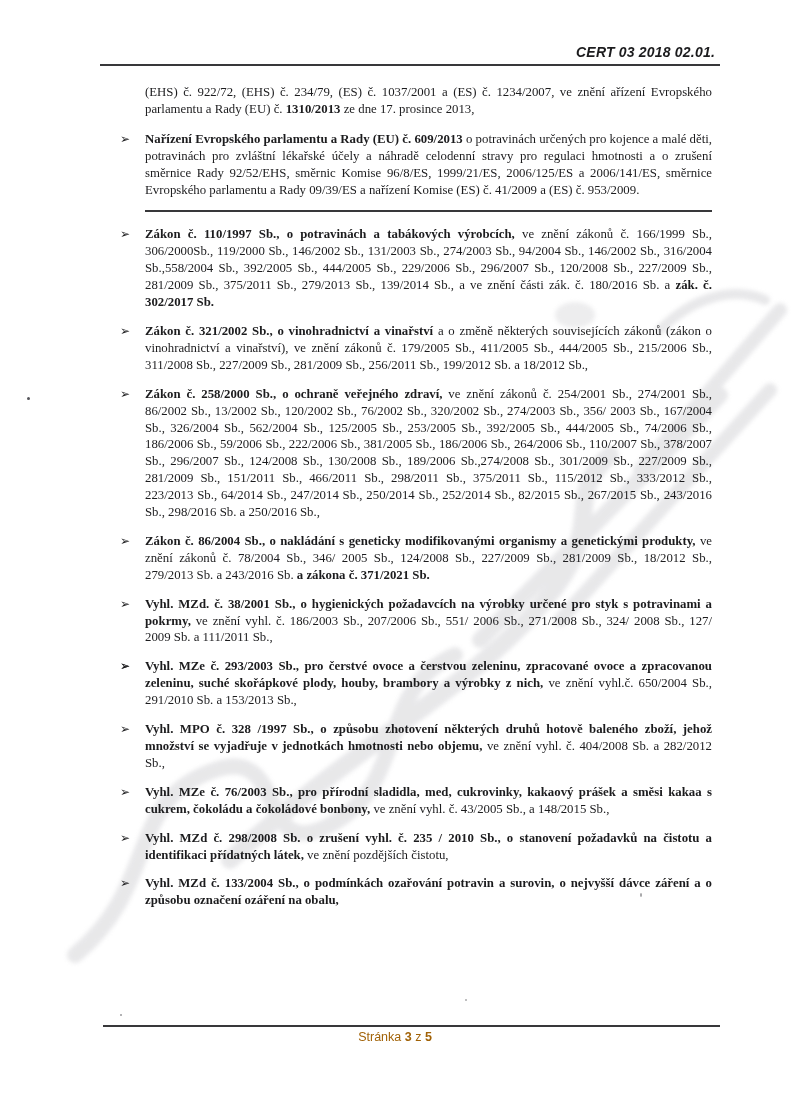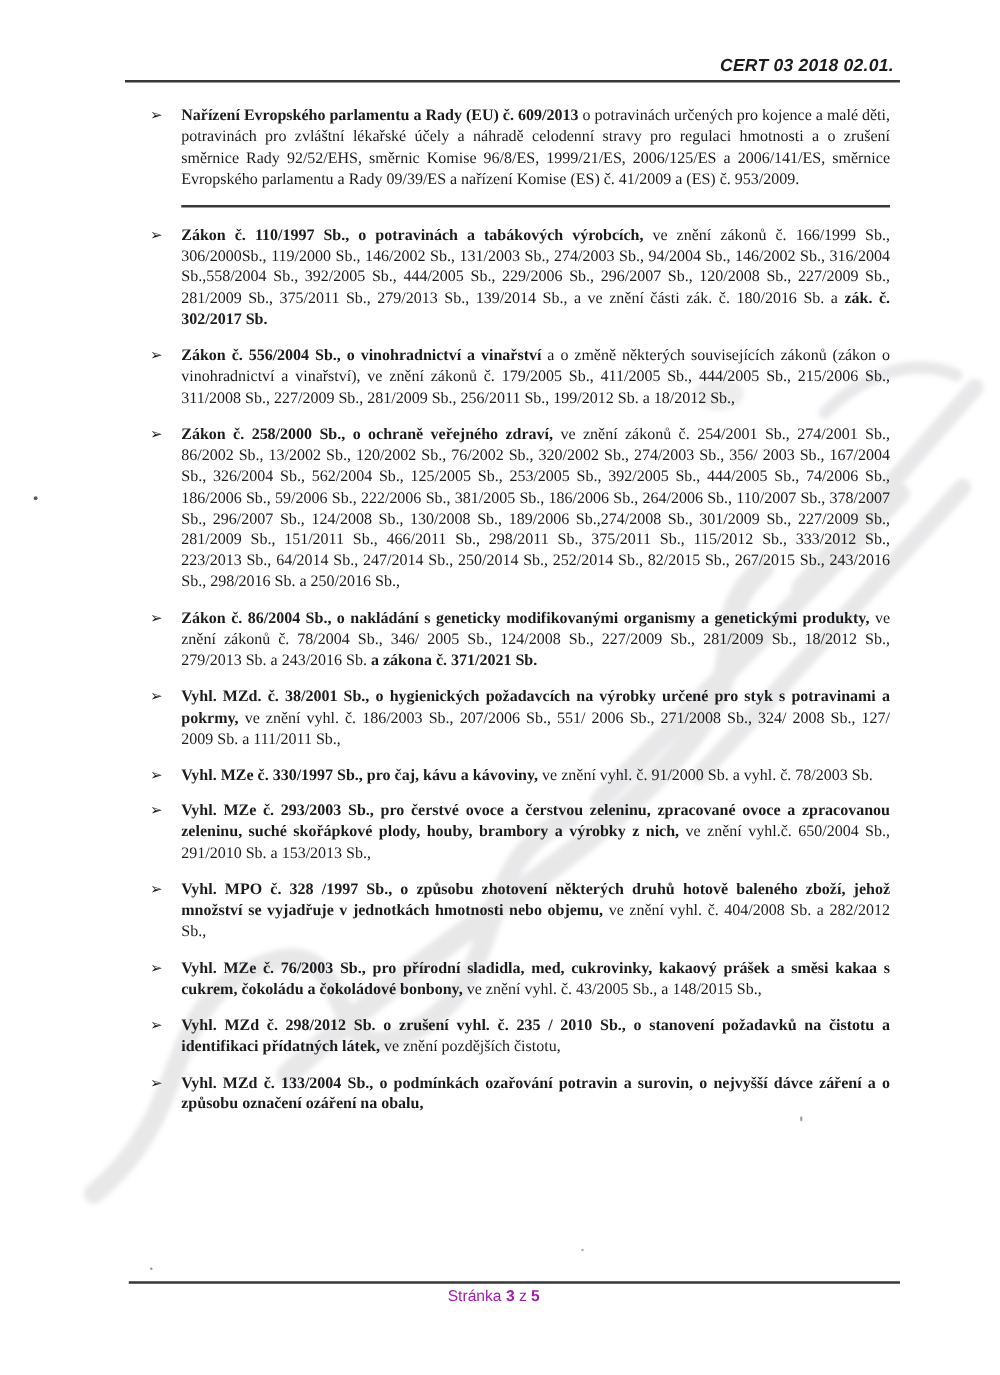--- a/index.html
+++ b/index.html
@@ -56,21 +56,21 @@
 
   
   .footer-rule{
     position:absolute;top:1025px;left:103px;width:617px;
     border-top:2px solid var(--rule);height:0;
   }
   .footer-text{
     position:absolute;top:1030px;left:0;width:790px;
     text-align:center;
     font-family:"Liberation Sans", sans-serif;
-    font-size:12.5px;color:#a21caf;
+    font-size:12.5px;color:#a16207;
   }
   .footer-text b{font-weight:bold;}
 
   
   .speck{position:absolute;background:#55555a;border-radius:50%;}
   .sp1{left:27px;top:397px;width:3px;height:3px;}
   .sp2{left:120px;top:1014px;width:2px;height:2px;opacity:.6;}
   .sp3{left:640px;top:893px;width:2px;height:4px;opacity:.55;}
   .sp4{left:465px;top:999px;width:2px;height:2px;opacity:.5;}
 </style>
@@ -91,76 +91,78 @@
         <ellipse cx="575" cy="315" rx="20" ry="13" fill="var(--watermark)" stroke="none" opacity="0.8"></ellipse>
       </g>
     </svg>
   </div>
 
   <div class="doc-code">CERT 03 2018 02.01.</div>
   <div class="header-rule"></div>
 
   <div class="content">
 
+    <div class="para intro">
+      <span><span>(EHS) č. 922/72, (EHS) č. 234/79, (ES) č. 1037/2001 a (ES) č. 1234/2007, ve znění ařízení Evropského parlamentu a Rady (EU) č. </span><b>1310/2013</b><span> ze dne 17. prosince 2013,</span></span>
+    </div>
 
     <div class="para">
       <span class="marker">➢</span>
       <span><b>Nařízení Evropského parlamentu a Rady (EU) č. 609/2013</b><span> o potravinách určených pro kojence a malé děti, potravinách pro zvláštní lékařské účely a náhradě celodenní stravy pro regulaci hmotnosti a o zrušení směrnice Rady 92/52/EHS, směrnic Komise 96/8/ES, 1999/21/ES, 2006/125/ES a 2006/141/ES, směrnice Evropského parlamentu a Rady 09/39/ES a nařízení Komise (ES) č. 41/2009 a (ES) č. 953/2009.</span></span>
     </div>
 
     <div class="separator"></div>
 
     <div class="para">
       <span class="marker">➢</span>
       <span><b>Zákon č. 110/1997 Sb., o potravinách a tabákových výrobcích,</b><span> ve znění zákonů č. 166/1999 Sb., 306/2000Sb., 119/2000 Sb., 146/2002 Sb., 131/2003 Sb., 274/2003 Sb., 94/2004 Sb., 146/2002 Sb., 316/2004 Sb.,558/2004 Sb., 392/2005 Sb., 444/2005 Sb., 229/2006 Sb., 296/2007 Sb., 120/2008 Sb., 227/2009 Sb., 281/2009 Sb., 375/2011 Sb., 279/2013 Sb., 139/2014 Sb., a ve znění části zák. č. 180/2016 Sb. a </span><b>zák. č. 302/2017 Sb.</b></span>
     </div>
 
     <div class="para">
       <span class="marker">➢</span>
-      <span><b>Zákon č. 556/2004 Sb., o vinohradnictví a vinařství</b><span> a o změně některých souvisejících zákonů (zákon o vinohradnictví a vinařství), ve znění zákonů č. 179/2005 Sb., 411/2005 Sb., 444/2005 Sb., 215/2006 Sb., 311/2008 Sb., 227/2009 Sb., 281/2009 Sb., 256/2011 Sb., 199/2012 Sb. a 18/2012 Sb.,</span></span>
+      <span><b>Zákon č. 321/2002 Sb., o vinohradnictví a vinařství</b><span> a o změně některých souvisejících zákonů (zákon o vinohradnictví a vinařství), ve znění zákonů č. 179/2005 Sb., 411/2005 Sb., 444/2005 Sb., 215/2006 Sb., 311/2008 Sb., 227/2009 Sb., 281/2009 Sb., 256/2011 Sb., 199/2012 Sb. a 18/2012 Sb.,</span></span>
     </div>
 
     <div class="para">
       <span class="marker">➢</span>
       <span><b>Zákon č. 258/2000 Sb., o ochraně veřejného zdraví,</b><span> ve znění zákonů č. 254/2001 Sb., 274/2001 Sb., 86/2002 Sb., 13/2002 Sb., 120/2002 Sb., 76/2002 Sb., 320/2002 Sb., 274/2003 Sb., 356/ 2003 Sb., 167/2004 Sb., 326/2004 Sb., 562/2004 Sb., 125/2005 Sb., 253/2005 Sb., 392/2005 Sb., 444/2005 Sb., 74/2006 Sb., 186/2006 Sb., 59/2006 Sb., 222/2006 Sb., 381/2005 Sb., 186/2006 Sb., 264/2006 Sb., 110/2007 Sb., 378/2007 Sb., 296/2007 Sb., 124/2008 Sb., 130/2008 Sb., 189/2006 Sb.,274/2008 Sb., 301/2009 Sb., 227/2009 Sb., 281/2009 Sb., 151/2011 Sb., 466/2011 Sb., 298/2011 Sb., 375/2011 Sb., 115/2012 Sb., 333/2012 Sb., 223/2013 Sb., 64/2014 Sb., 247/2014 Sb., 250/2014 Sb., 252/2014 Sb., 82/2015 Sb., 267/2015 Sb., 243/2016 Sb., 298/2016 Sb. a 250/2016 Sb.,</span></span>
     </div>
 
     <div class="para">
       <span class="marker">➢</span>
       <span><b>Zákon č. 86/2004 Sb., o nakládání s geneticky modifikovanými organismy a genetickými produkty,</b><span> ve znění zákonů č. 78/2004 Sb., 346/ 2005 Sb., 124/2008 Sb., 227/2009 Sb., 281/2009 Sb., 18/2012 Sb., 279/2013 Sb. a 243/2016 Sb. </span><b>a zákona č. 371/2021 Sb.</b></span>
     </div>
 
     <div class="para">
       <span class="marker">➢</span>
       <span><b>Vyhl. MZd. č. 38/2001 Sb., o hygienických požadavcích na výrobky určené pro styk s potravinami a pokrmy,</b><span> ve znění vyhl. č. 186/2003 Sb., 207/2006 Sb., 551/ 2006 Sb., 271/2008 Sb., 324/ 2008 Sb., 127/ 2009 Sb. a 111/2011 Sb.,</span></span>
     </div>
 
     <div class="para">
       <span class="marker">➢</span>
-      <span><b>Vyhl. MZe č. 330/1997 Sb., pro čaj, kávu a kávoviny,</b><span> ve znění vyhl. č. 91/2000 Sb. a vyhl. č. 78/2003 Sb.</span></span>
     </div>
 
     <div class="para">
       <span class="marker">➢</span>
       <span><b>Vyhl. MZe č. 293/2003 Sb., pro čerstvé ovoce a čerstvou zeleninu, zpracované ovoce a zpracovanou zeleninu, suché skořápkové plody, houby, brambory a výrobky z nich,</b><span> ve znění vyhl.č. 650/2004 Sb., 291/2010 Sb. a 153/2013 Sb.,</span></span>
     </div>
 
     <div class="para">
       <span class="marker">➢</span>
       <span><b>Vyhl. MPO č. 328 /1997 Sb., o způsobu zhotovení některých druhů hotově baleného zboží, jehož množství se vyjadřuje v jednotkách hmotnosti nebo objemu,</b><span> ve znění vyhl. č. 404/2008 Sb. a 282/2012 Sb.,</span></span>
     </div>
 
     <div class="para">
       <span class="marker">➢</span>
       <span><b>Vyhl. MZe č. 76/2003 Sb., pro přírodní sladidla, med, cukrovinky, kakaový prášek a směsi kakaa s cukrem, čokoládu a čokoládové bonbony,</b><span> ve znění vyhl. č. 43/2005 Sb., a 148/2015 Sb.,</span></span>
     </div>
 
     <div class="para">
       <span class="marker">➢</span>
-      <span><b>Vyhl. MZd č. 298/2012 Sb. o zrušení vyhl. č. 235 / 2010 Sb., o stanovení požadavků na čistotu a identifikaci přídatných látek,</b><span> ve znění pozdějších čistotu,</span></span>
+      <span><b>Vyhl. MZd č. 298/2008 Sb. o zrušení vyhl. č. 235 / 2010 Sb., o stanovení požadavků na čistotu a identifikaci přídatných látek,</b><span> ve znění pozdějších čistotu,</span></span>
     </div>
 
     <div class="para">
       <span class="marker">➢</span>
       <span><b>Vyhl. MZd č. 133/2004 Sb., o podmínkách ozařování potravin a surovin, o nejvyšší dávce záření a o způsobu označení ozáření na obalu,</b></span>
     </div>
 
   </div>
 
   <div class="footer-rule"></div>

